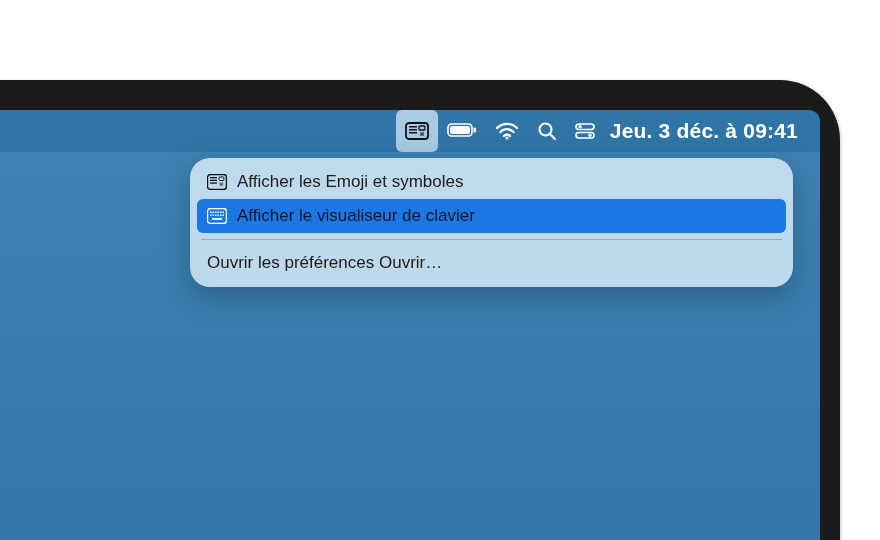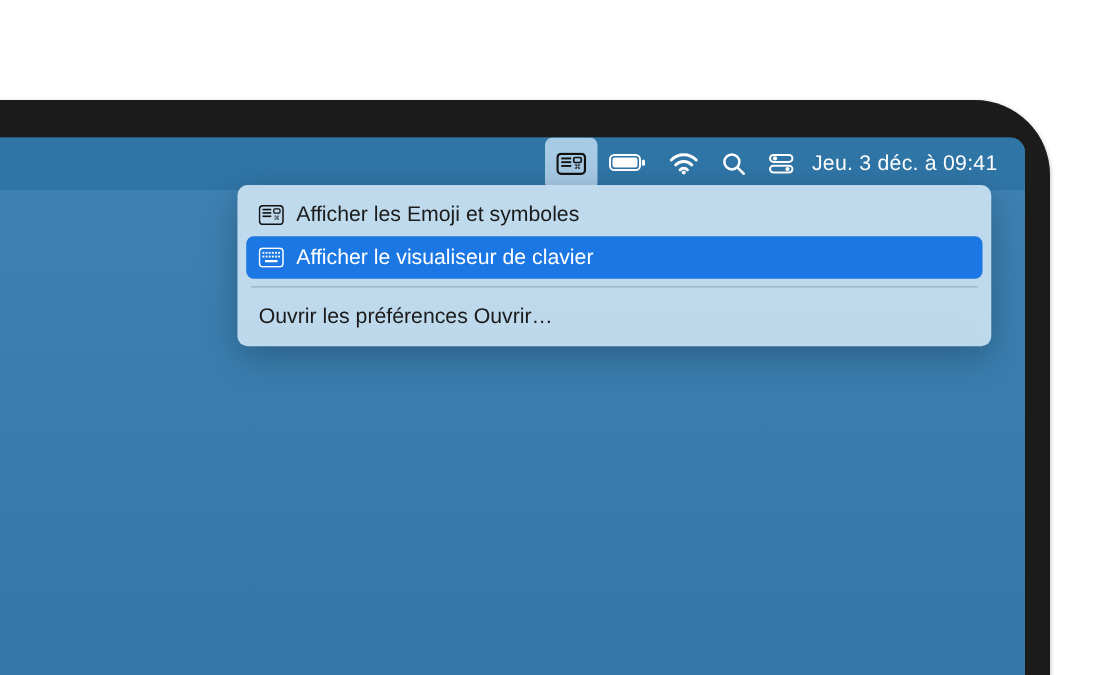--- a/index.html
+++ b/index.html
@@ -2,25 +2,25 @@
 <html><head>
 <meta charset="utf-8">
 <style>
   html,body{margin:0;padding:0;font-family:-apple-system,Helvetica,Arial,sans-serif;background:#fff}
   .canvas{position:absolute;inset:0;width:880px;height:540px;overflow:hidden}
   .bezel{position:absolute;left:-500px;top:80px;width:1340px;height:800px;background:#1b1b1b;border-radius:60px;box-shadow:0 2px 4px rgba(0,0,0,.3)}
   .screen{position:absolute;left:-470px;top:110px;width:1290px;height:770px;background:linear-gradient(#3f83b4,#2a6d9e);border-radius:12px;overflow:hidden}
   .menubar{position:absolute;left:0;right:0;top:0;height:42px;background:#2f76a7;display:flex;align-items:center;justify-content:flex-end;padding-right:22px}
   .mb-item{color:#fff;display:flex;align-items:center;justify-content:center;padding:0 9px;height:42px}
   .mb-item.active{background:#a7cae5;border-radius:6px}
-  .clock{color:#fff;font-size:17px;font-weight:400;padding-left:6px;letter-spacing:.2px}
+  .clock{color:#fff;font-size:21px;font-weight:700;padding-left:6px;letter-spacing:.2px}
   .icon svg{display:block}
-  .dropdown{position:absolute;right:27px;left:660px;top:38px;background:rgba(198,222,239,.95);backdrop-filter:blur(20px);border-radius:8px;box-shadow:0 8px 30px rgba(0,0,0,.25);padding:7px;box-sizing:border-box}
+  .dropdown{position:absolute;right:27px;left:660px;top:48px;background:rgba(198,222,239,.95);backdrop-filter:blur(20px);border-radius:20px;box-shadow:0 8px 30px rgba(0,0,0,.25);padding:7px;box-sizing:border-box}
   .dd-item{display:flex;align-items:center;height:34px;border-radius:6px;padding:0 10px;color:#1b1b1b;font-size:17px}
-  .dd-item.highlight{background:#1b77e4;color:#ffffff}
+  .dd-item.highlight{background:#1b77e4;color:#0f172a}
   .dd-icon{width:24px;display:flex;align-items:center;justify-content:flex-start;margin-right:6px}
   .dd-sep{height:1px;background:rgba(0,0,0,.2);margin:6px 4px}
 </style>
 </head>
 <body>
 
 <div class="canvas">
   <div class="bezel"></div>
   <div class="screen">
     <div class="menubar">

